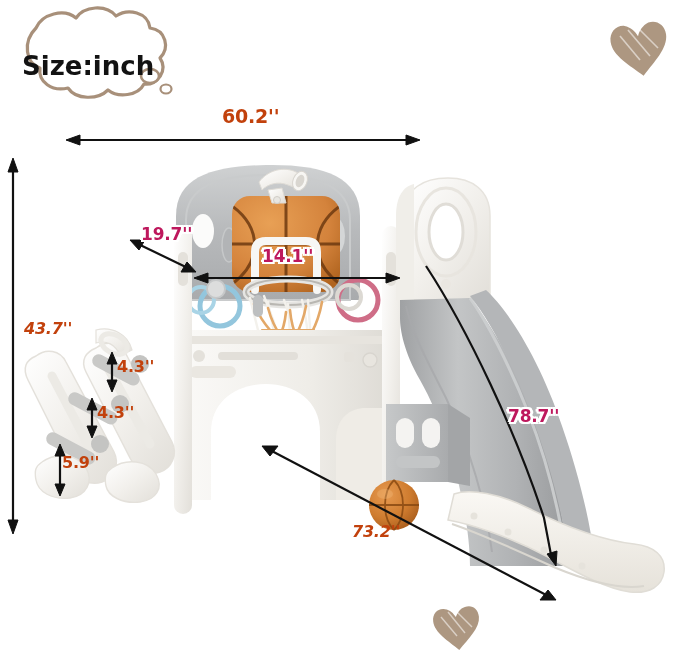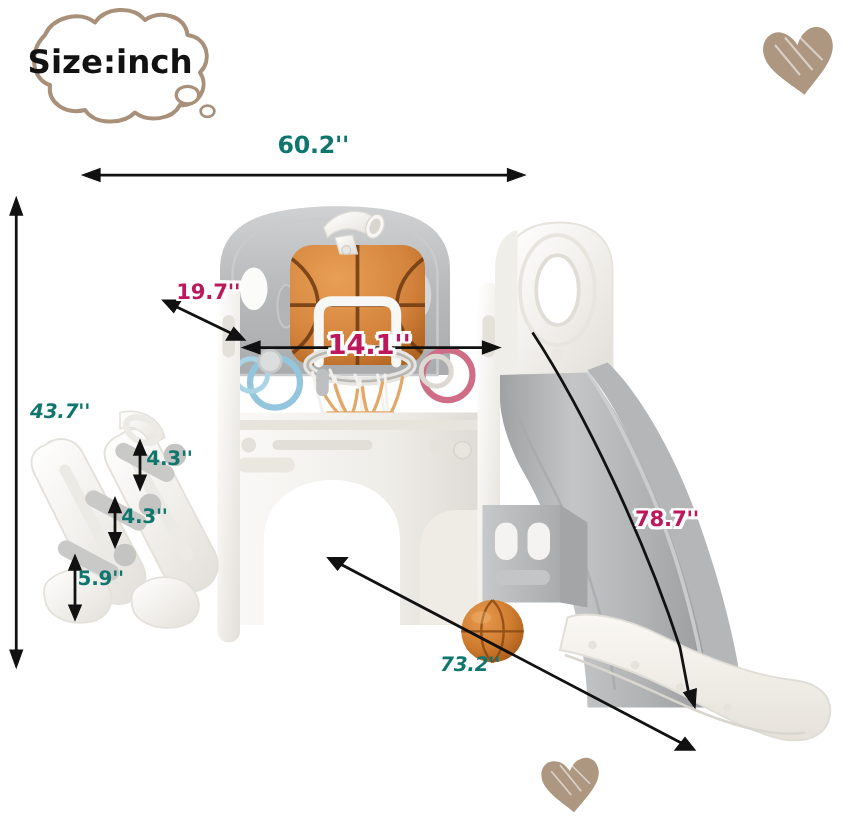--- a/index.html
+++ b/index.html
@@ -20,39 +20,40 @@
     width: 679px; height: 658px;
   }
   #stage > svg {
     position: absolute;
     left: 0; top: 0;
   }
   .dimtext {
     position: absolute;
     font-family: "DejaVu Sans", "Liberation Sans", sans-serif;
     font-weight: bold;
-    color: #0f766e;
+    color: #c2410c;
     white-space: nowrap;
     letter-spacing: -0.2px;
   }
   .dimtext.outlined {
     color: #be185d;
     text-shadow:
       -2px -2px 0 #ffffff,  2px -2px 0 #ffffff,
       -2px  2px 0 #ffffff,  2px  2px 0 #ffffff,
       -2px  0   0 #ffffff,  2px  0   0 #ffffff,
        0   -2px 0 #ffffff,  0    2px 0 #ffffff,
       -3px  0   0 #ffffff,  3px  0   0 #ffffff;
   }
   .bubbletext {
     position: absolute;
     font-family: "DejaVu Sans", "Liberation Sans", sans-serif;
     font-weight: bold;
     color: #121212;
     white-space: nowrap;
+    margin-top: 16px;
   }
 </style>
 </head>
 <body>
 
 <div id="stage">
 
   <svg width="679" height="658" viewBox="0 0 679 658">
     <defs>
       <linearGradient id="gCanopy" x1="0" y1="0" x2="0" y2="1">
@@ -336,21 +337,21 @@
       </g>
     </g>
   </svg>
 
   <div class="dimtext" style="left:222px; top:105px; font-size:19px;">60.2''</div>
 
   <div class="dimtext" style="left:24px; top:319px; font-size:16px;font-style:italic;">43.7''</div>
 
   <div class="dimtext outlined" style="left:141px; top:224px; font-size:17px;">19.7''</div>
 
-  <div class="dimtext outlined" style="left:262px; top:264px; font-size:22px;">14.1''</div>
+  <div class="dimtext outlined" style="left:262px; top:246px; font-size:17px;">14.1''</div>
 
   <div class="dimtext" style="left:117px; top:357px; font-size:16px;">4.3''</div>
 
   <div class="dimtext" style="left:97px; top:403px; font-size:16px;">4.3''</div>
 
   <div class="dimtext" style="left:62px; top:453px; font-size:16px;">5.9''</div>
 
   <div class="dimtext outlined" style="left:508px; top:406px; font-size:17px;">78.7''</div>
 
   <div class="dimtext" style="left:352px; top:522px; font-size:16px;font-style:italic;">73.2''</div>

